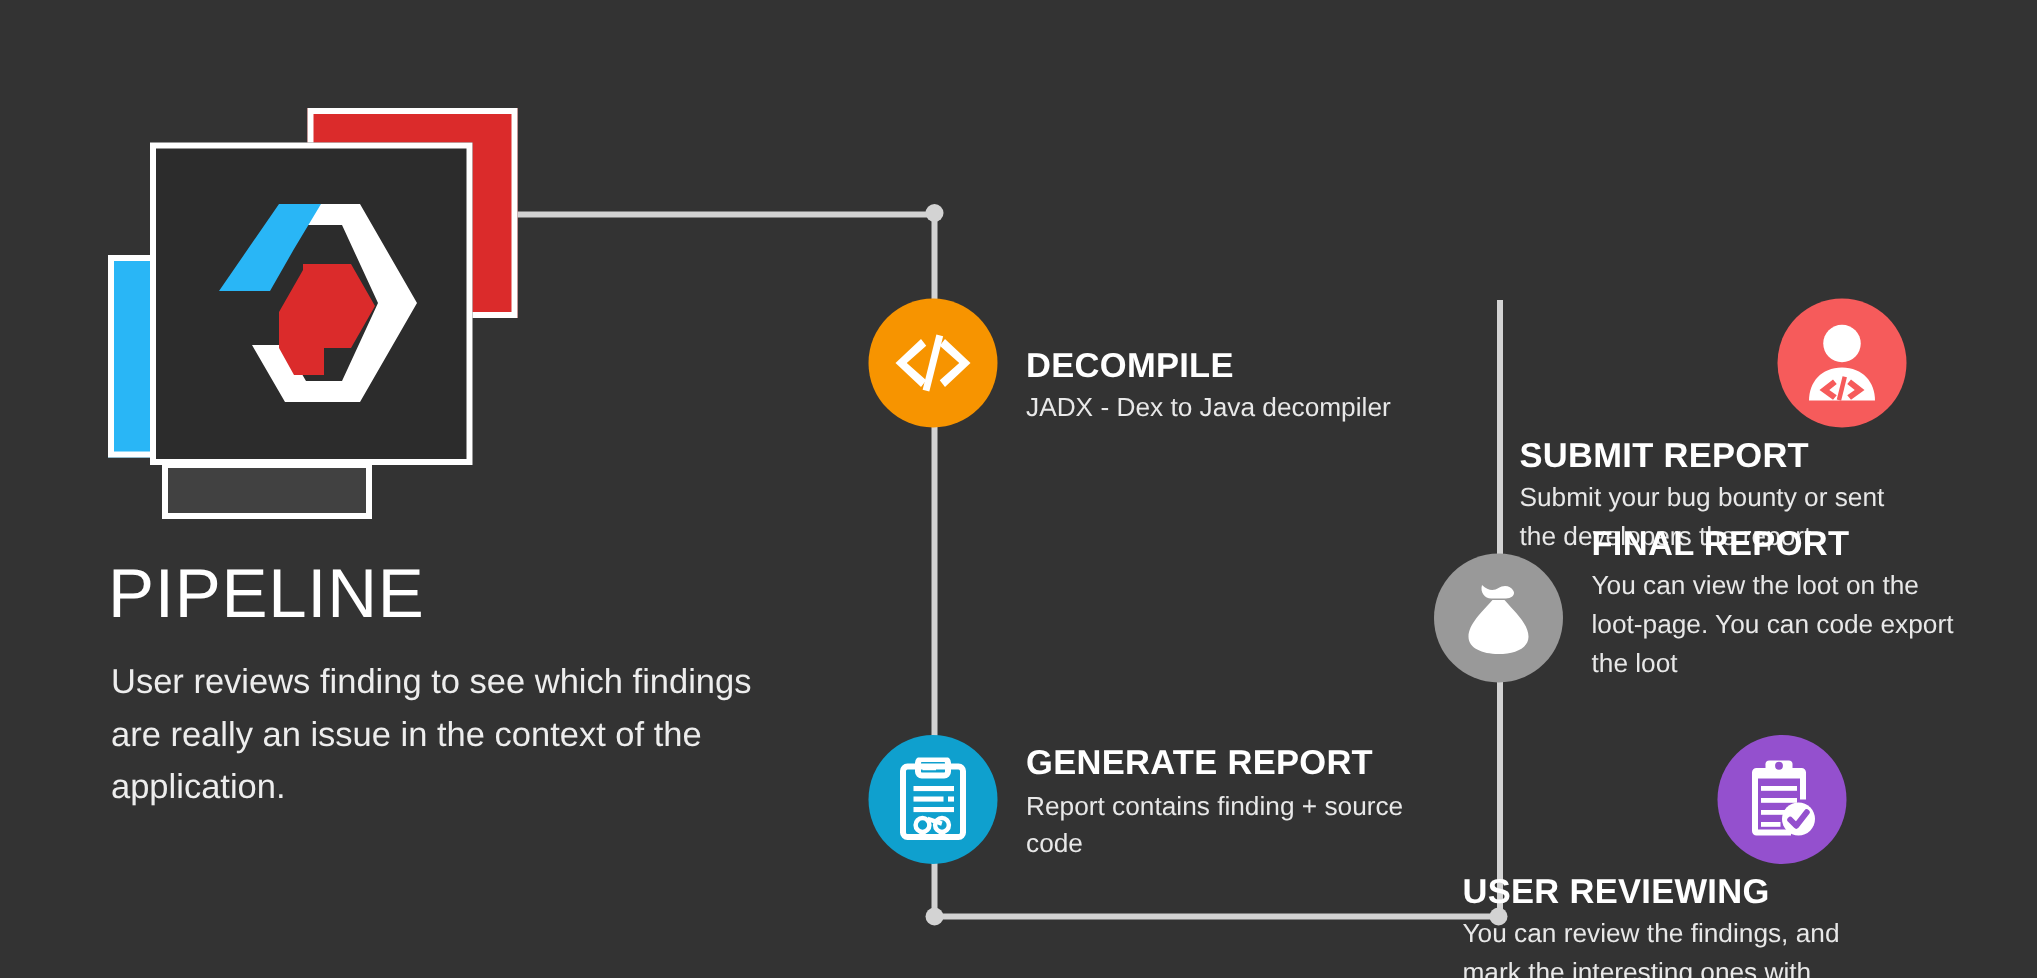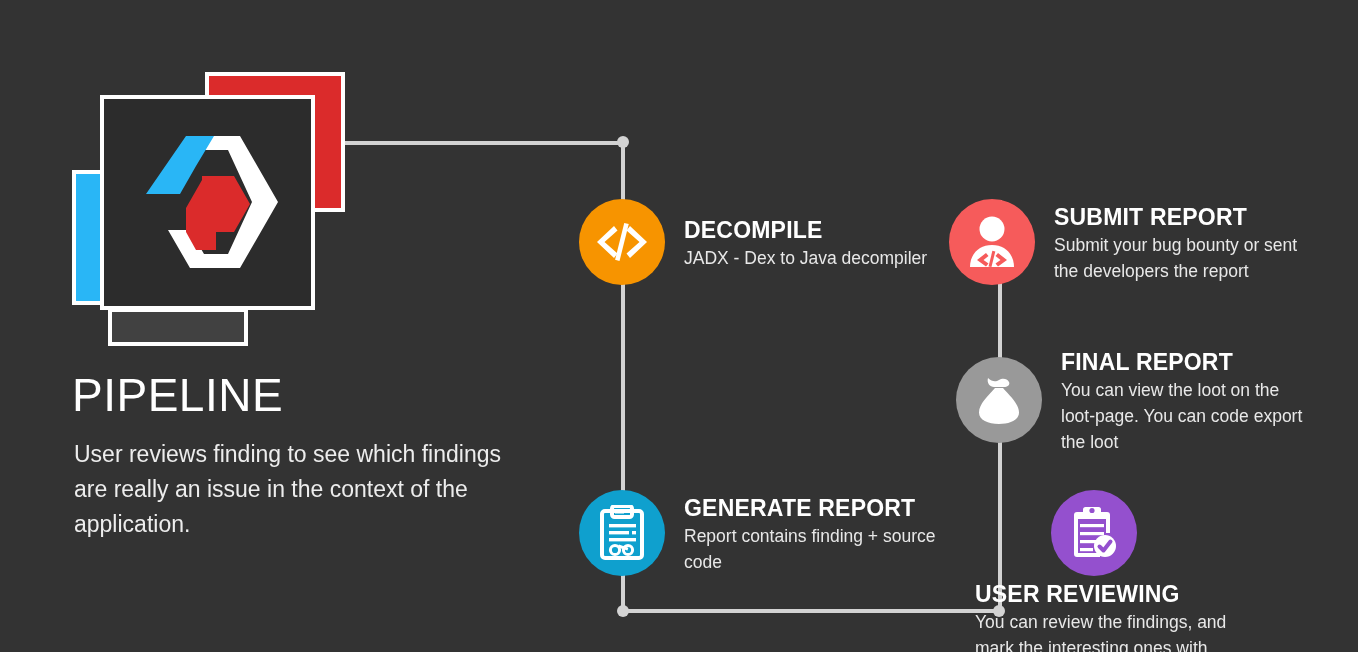--- a/index.html
+++ b/index.html
@@ -58,21 +58,21 @@
   .line-h { height: 4px; }
   .line-v { width: 4px; }
   .dot {
     position: absolute;
     width: 12px; height: 12px;
     border-radius: 50%;
     background: #D3D3D3;
   }
 
   
-  .node { position: absolute; display: flex; align-items: center; }
+  .node { position: absolute; display: flex; align-items: flex-end; }
 
   .node-circle {
     width: 86px; height: 86px;
     border-radius: 50%;
     flex: 0 0 86px;
     display: flex;
     align-items: center;
     justify-content: center;
     position: relative;
     z-index: 3;
@@ -175,21 +175,21 @@
         <circle cx="29" cy="45" r="4.6" fill="none" stroke="#FFFFFF" stroke-width="3"></circle>
         <rect x="19" y="41" width="10" height="3" fill="#FFFFFF" transform="rotate(18 24 43)"></rect>
       </svg>
     </div>
     <div class="node-text">
       <div class="node-title">GENERATE REPORT</div>
       <div class="node-desc">Report contains finding + source code</div>
     </div>
   </div>
 
-  <div class="node" style="left:949px; top:199px;">
+  <div class="node" style="left:994px; top:199px;flex-direction:column;">
     <div class="node-circle" style="background:#F65B5B;">
       <svg width="56" height="54" viewBox="0 0 56 54">
         <circle cx="28" cy="14" r="12.5" fill="#FFFFFF"></circle>
         <path d="M28 30 C 42 30 50 40 50 52 L 6 52 C 6 40 14 30 28 30 Z" fill="#FFFFFF"></path>
         <path d="M22 38 L24.5 41 L19.5 45 L24.5 48.5 L22 51.5 L13 45 Z" fill="#F65B5B"></path>
         <path d="M34 38 L31.5 41 L36.5 45 L31.5 48.5 L34 51.5 L43 45 Z" fill="#F65B5B"></path>
         <rect x="26.4" y="36" width="3" height="16" fill="#F65B5B" transform="rotate(14 28 44)"></rect>
       </svg>
     </div>
     <div class="node-text">

